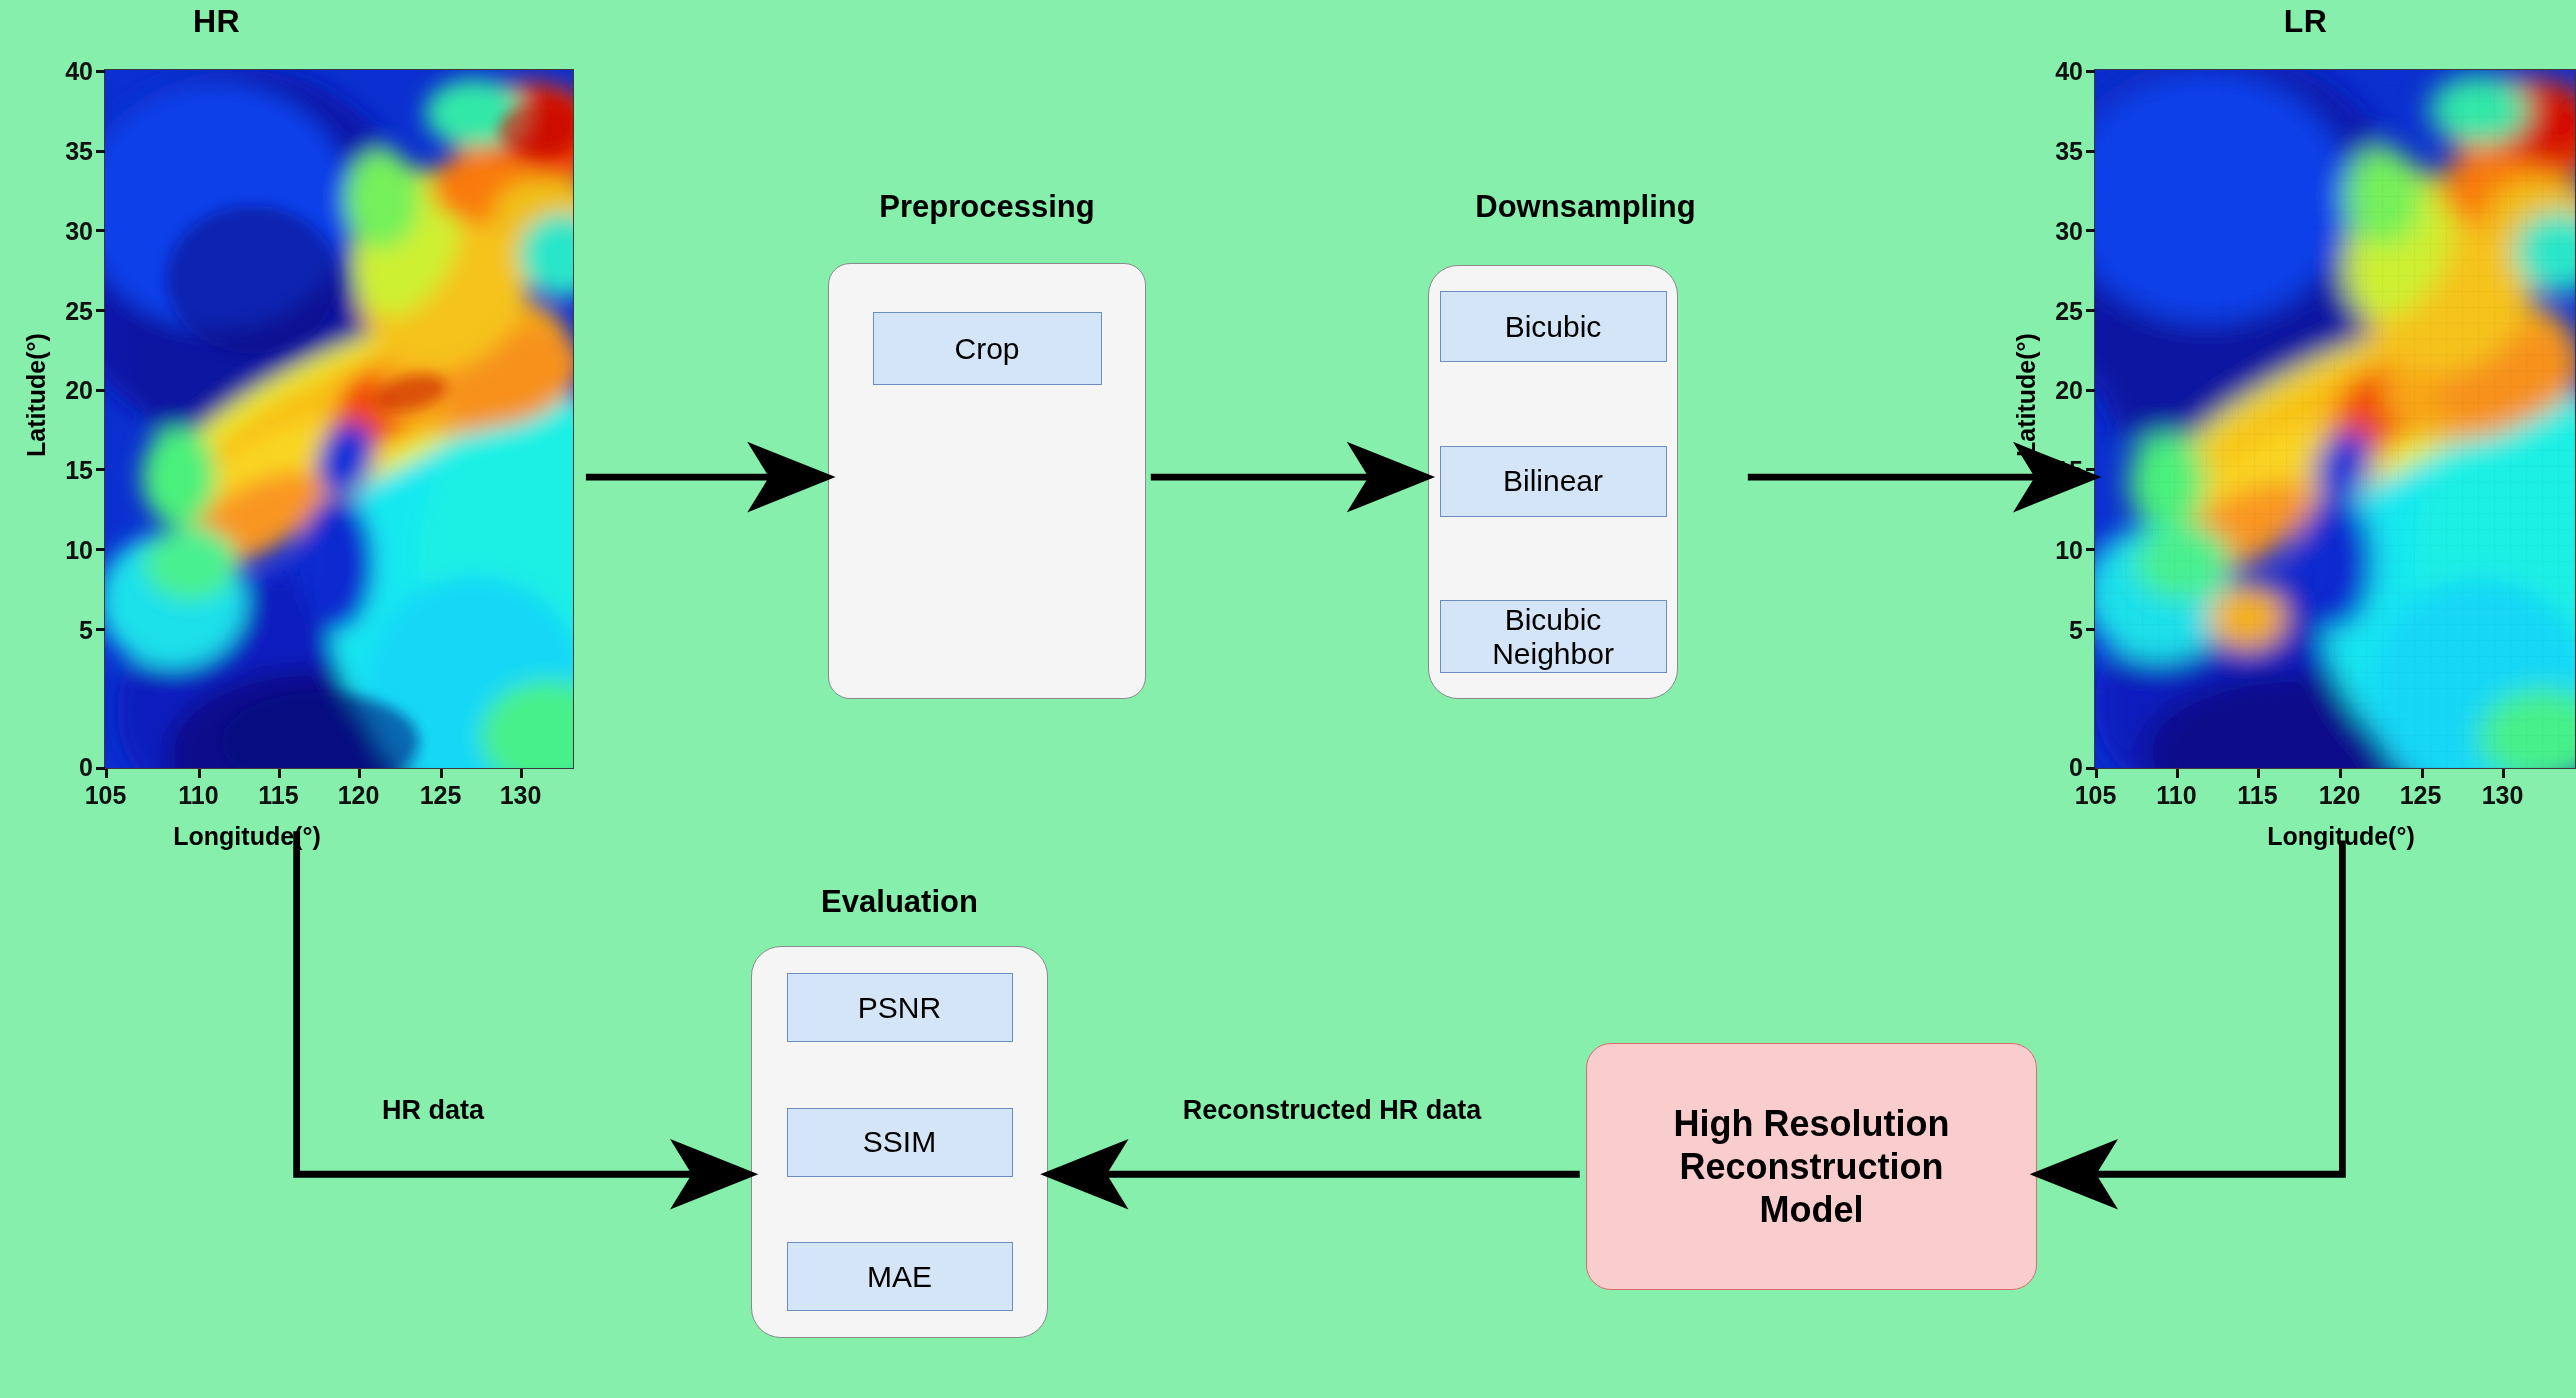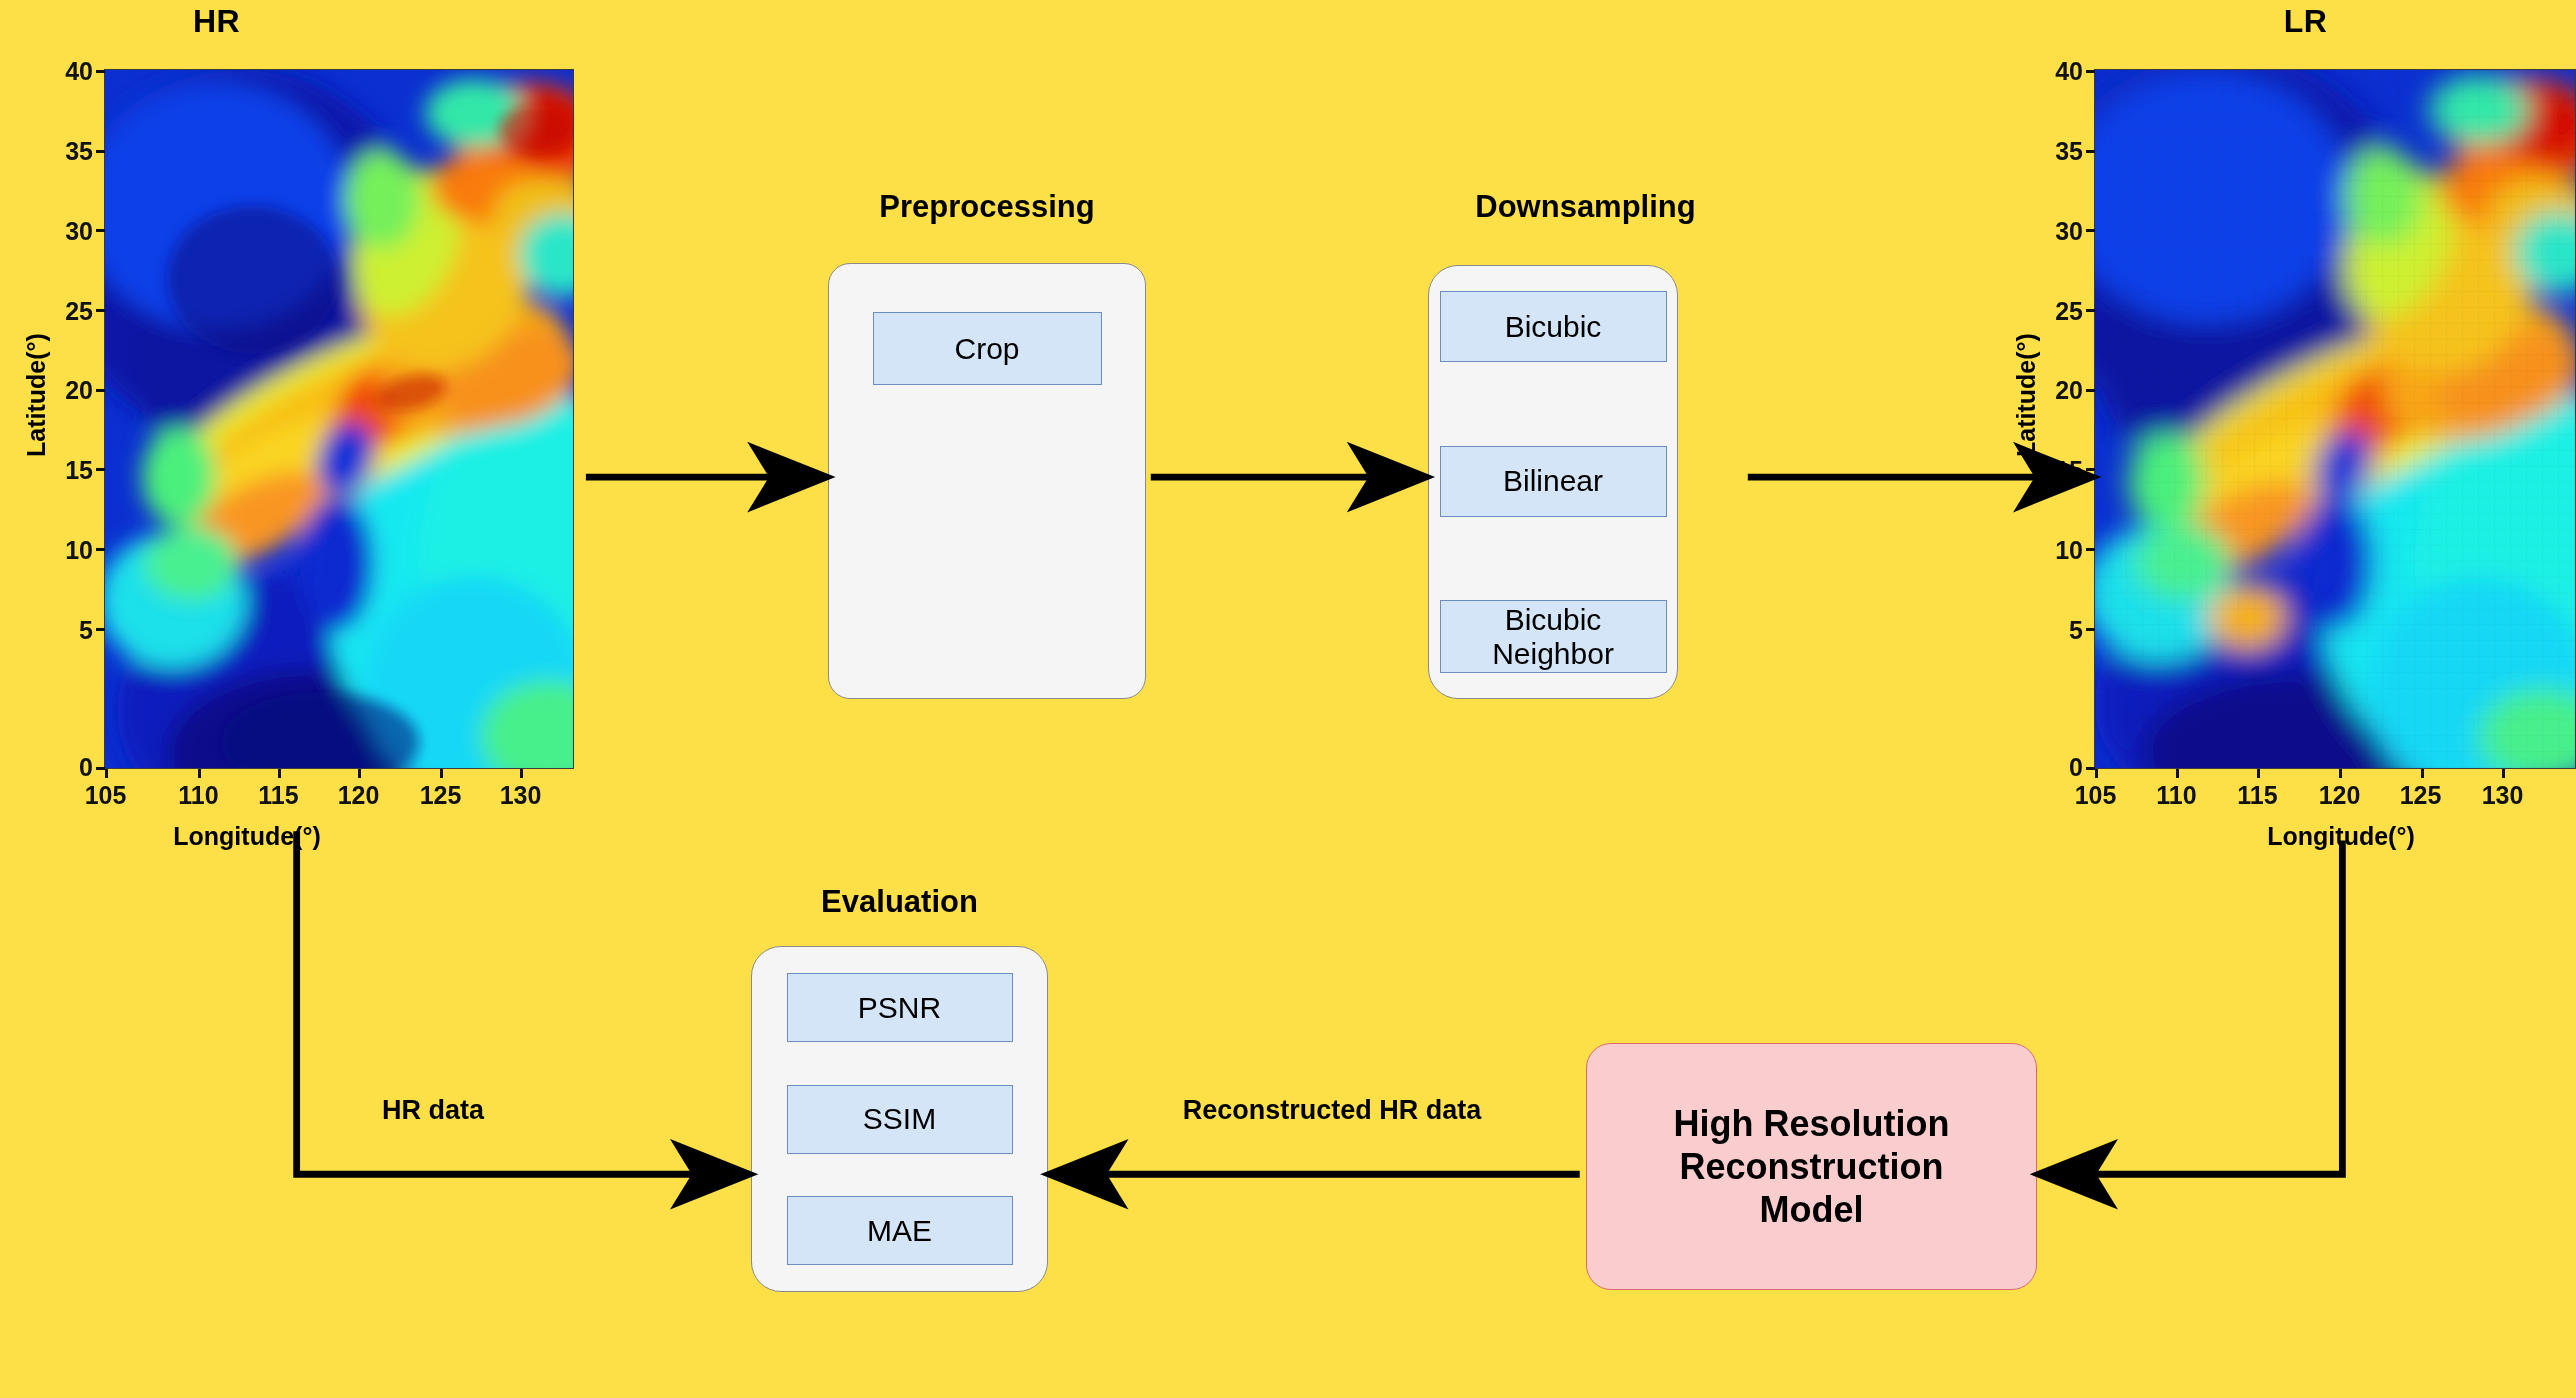--- a/index.html
+++ b/index.html
@@ -2,21 +2,21 @@
 <html style="font-size:10px"><head>
 <meta charset="utf-8">
 <style>
   * { box-sizing: border-box; margin: 0; padding: 0; }
   html, body {
     width: 2576px; height: 1398px;
     background: #ffffff;
     font-family: "Liberation Sans", sans-serif;
     overflow: hidden;
   }
-  #stage { position: relative; width: 2576px; height: 1398px; background:#fde047;padding-left:24px; }
+  #stage { position: relative; width: 2576px; height: 1398px; background:#86efac;padding-left:24px; }
 
   
   .plot-wrap { position: absolute; }
   .plot-title {
     position: absolute; width: 100%; text-align: center;
     font-weight: bold; font-size: 32px; color: #000;
     font-family: "Liberation Sans", sans-serif;
     letter-spacing: 0.3px;
   }
   .plot-area {
@@ -309,21 +309,21 @@
     <div class="item-box" style="width:227px; height:71px;">
       <span>Bilinear</span>
     </div>
     <div class="item-box" style="width:227px; height:73px; white-space:pre-line;">
       <span style="white-space:pre-line;">Bicubic
 Neighbor</span>
     </div>
   </div>
 
   <div class="group-title" style="left:751px; top:884px; width:297px;">Evaluation</div>
-  <div class="group-box" style="left:751px; top:946px; width:297px; height:346px; padding:26px 0 26px 0; justify-content:space-between;">
+  <div class="group-box" style="left:751px; top:946px; width:297px; height:392px; padding:26px 0 26px 0; justify-content:space-between;">
     <div class="item-box" style="width:226px; height:69px;">
       <span>PSNR</span>
     </div>
     <div class="item-box" style="width:226px; height:69px;">
       <span>SSIM</span>
     </div>
     <div class="item-box" style="width:226px; height:69px;">
       <span>MAE</span>
     </div>
   </div>

